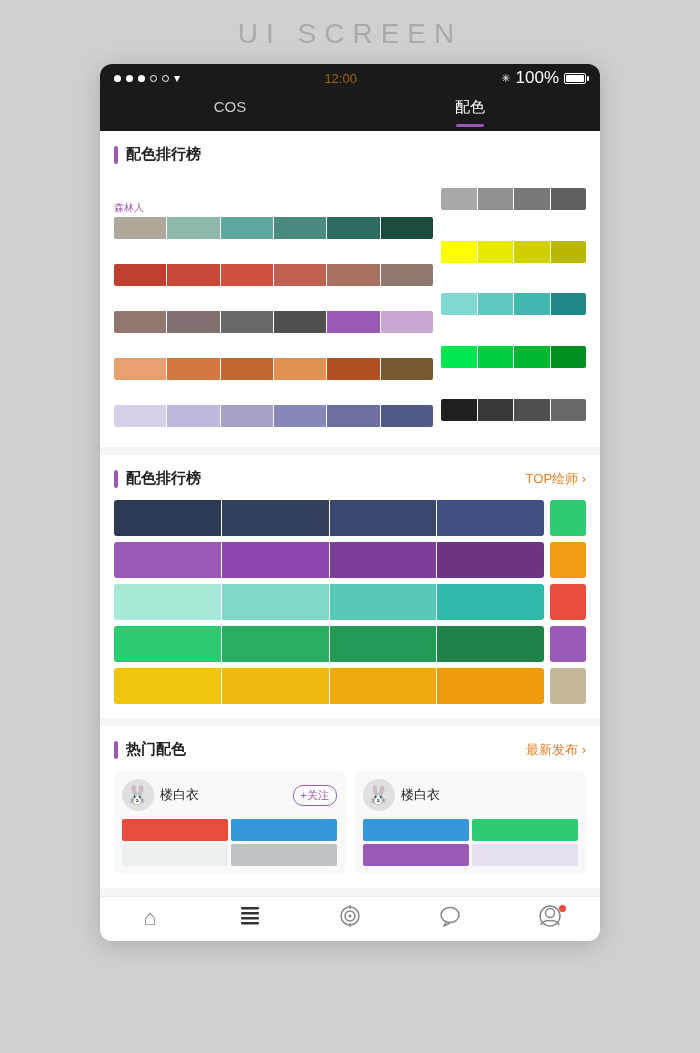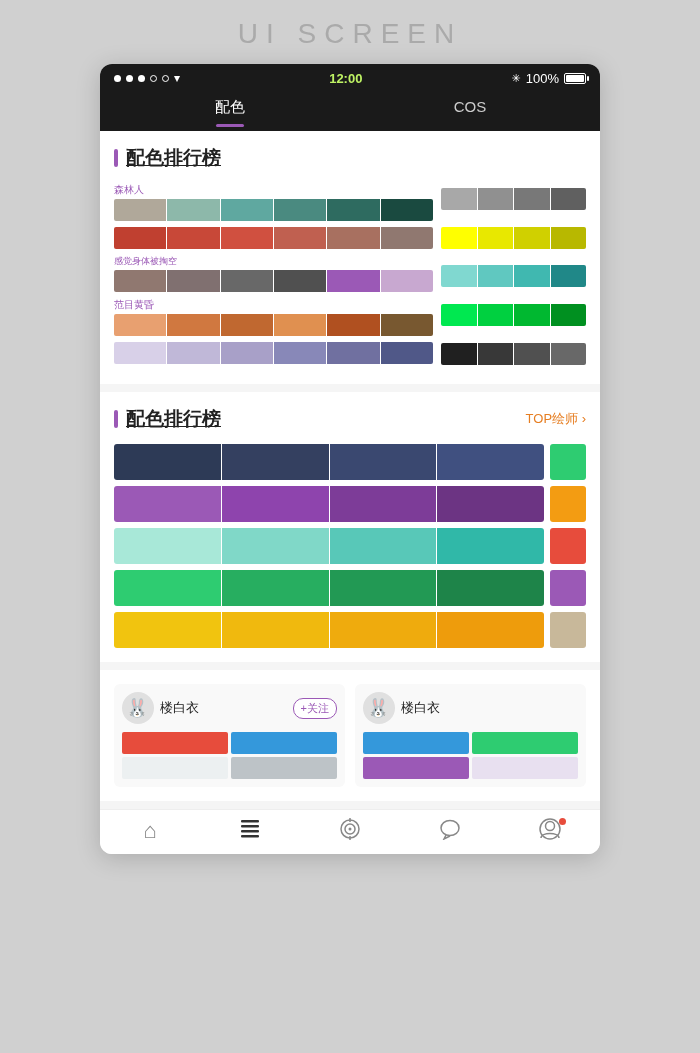--- a/index.html
+++ b/index.html
@@ -35,24 +35,24 @@
       display: flex;
       justify-content: space-between;
       align-items: center;
       padding: 6px 14px;
       height: 28px;
     }
     .status-dots { display: flex; gap: 5px; align-items: center; }
     .dot { width: 7px; height: 7px; border-radius: 50%; background: #fff; }
     .dot.hollow { background: transparent; border: 1.5px solid #fff; }
     .wifi-icon { color: #fff; font-size: 12px; }
-    .status-time { color: #bef264; font-size: 13px; font-weight: 700; }
+    .status-time { color: #a16207; font-size: 13px; font-weight: 400; }
     .status-right { display: flex; align-items: center; gap: 5px; }
     .bt-icon { color: #fff; font-size: 11px; }
-    .battery-text { color: #fff; font-size: 13px; }
+    .battery-text { color: #fff; font-size: 17px; }
     .battery-box {
       width: 22px; height: 11px; border: 1.5px solid #fff; border-radius: 2px;
       position: relative; display: flex; align-items: center; padding: 1px;
     }
     .battery-box::after {
       content: ''; width: 2px; height: 5px; background: #fff;
       position: absolute; right: -4px; border-radius: 1px;
     }
     .battery-fill { background: #fff; height: 100%; width: 100%; border-radius: 1px; }
 
@@ -101,36 +101,36 @@
       justify-content: space-between;
     }
     .section-title-wrap { display: flex; align-items: center; gap: 8px; }
     .section-bar {
       width: 4px;
       height: 18px;
       background: #9b59b6;
       border-radius: 2px;
     }
     .section-title {
-      font-size: 19px;
+      font-size: 15px;
       font-weight: 600;
       color: #222;
-      text-decoration: underline;
     }
     .section-link {
       font-size: 13px;
       color: #e67e22;
       display: flex;
       align-items: center;
       gap: 2px;
     }
 
     
     .palette-row {
       margin-bottom: 6px;
+      margin-top: 25px;
     }
     .palette-label {
       font-size: 10px;
       color: #9b59b6;
       margin-bottom: 2px;
     }
     .palette-colors {
       display: flex;
       height: 22px;
       border-radius: 2px;
@@ -261,22 +261,22 @@
     <div class="status-right">
       <span class="bt-icon">✳</span>
       <span class="battery-text">100%</span>
       <div class="battery-box">
         <div class="battery-fill"></div>
       </div>
     </div>
   </div>
 
   <div class="nav-tabs">
+    <div class="nav-tab">COS</div>
     <div class="nav-tab active">配色</div>
-    <div class="nav-tab">COS</div>
   </div>
 
   <div class="section">
     <div class="section-header">
       <div class="section-title-wrap">
         <div class="section-bar"></div>
         <span class="section-title">配色排行榜</span>
       </div>
     </div>
 
@@ -301,33 +301,31 @@
             <div class="palette-swatch" style="background:#c04030;"></div>
             <div class="palette-swatch" style="background:#c84838;"></div>
             <div class="palette-swatch" style="background:#d05040;"></div>
             <div class="palette-swatch" style="background:#c06050;"></div>
             <div class="palette-swatch" style="background:#a87060;"></div>
             <div class="palette-swatch" style="background:#907870;"></div>
           </div>
         </div>
 
         <div class="palette-row">
-          <div class="palette-label" style="font-size:9px;">感觉身体被掏空</div>
           <div class="palette-colors">
             <div class="palette-swatch" style="background:#907870;"></div>
             <div class="palette-swatch" style="background:#807070;"></div>
             <div class="palette-swatch" style="background:#686868;"></div>
             <div class="palette-swatch" style="background:#505050;"></div>
             <div class="palette-swatch" style="background:#9b59b6;"></div>
             <div class="palette-swatch" style="background:#c8a8d0;"></div>
           </div>
         </div>
 
         <div class="palette-row">
-          <div class="palette-label">范目黄昏</div>
           <div class="palette-colors">
             <div class="palette-swatch" style="background:#e8a070;"></div>
             <div class="palette-swatch" style="background:#d07840;"></div>
             <div class="palette-swatch" style="background:#c06830;"></div>
             <div class="palette-swatch" style="background:#e09050;"></div>
             <div class="palette-swatch" style="background:#b05020;"></div>
             <div class="palette-swatch" style="background:#785830;"></div>
           </div>
         </div>
 
@@ -435,20 +433,27 @@
           <div class="s" style="background:#f0b90e;"></div>
           <div class="s" style="background:#efab0d;"></div>
           <div class="s" style="background:#ee9c0c;"></div>
         </div>
         <div class="side-square" style="background:#c8b89a;"></div>
       </div>
     </div>
   </div>
 
   <div class="section">
+    <div class="section-header">
+      <div class="section-title-wrap">
+        <div class="section-bar"></div>
+        <span class="section-title">热门配色</span>
+      </div>
+      <span class="section-link">最新发布 ›</span>
+    </div>
 
     <div class="hot-grid">
 
       <div class="hot-card">
         <div class="hot-card-header">
           <div class="avatar">
             <div class="avatar-img">🐰</div>
           </div>
           <span class="hot-user-name">楼白衣</span>
           <div class="follow-btn">+关注</div>

